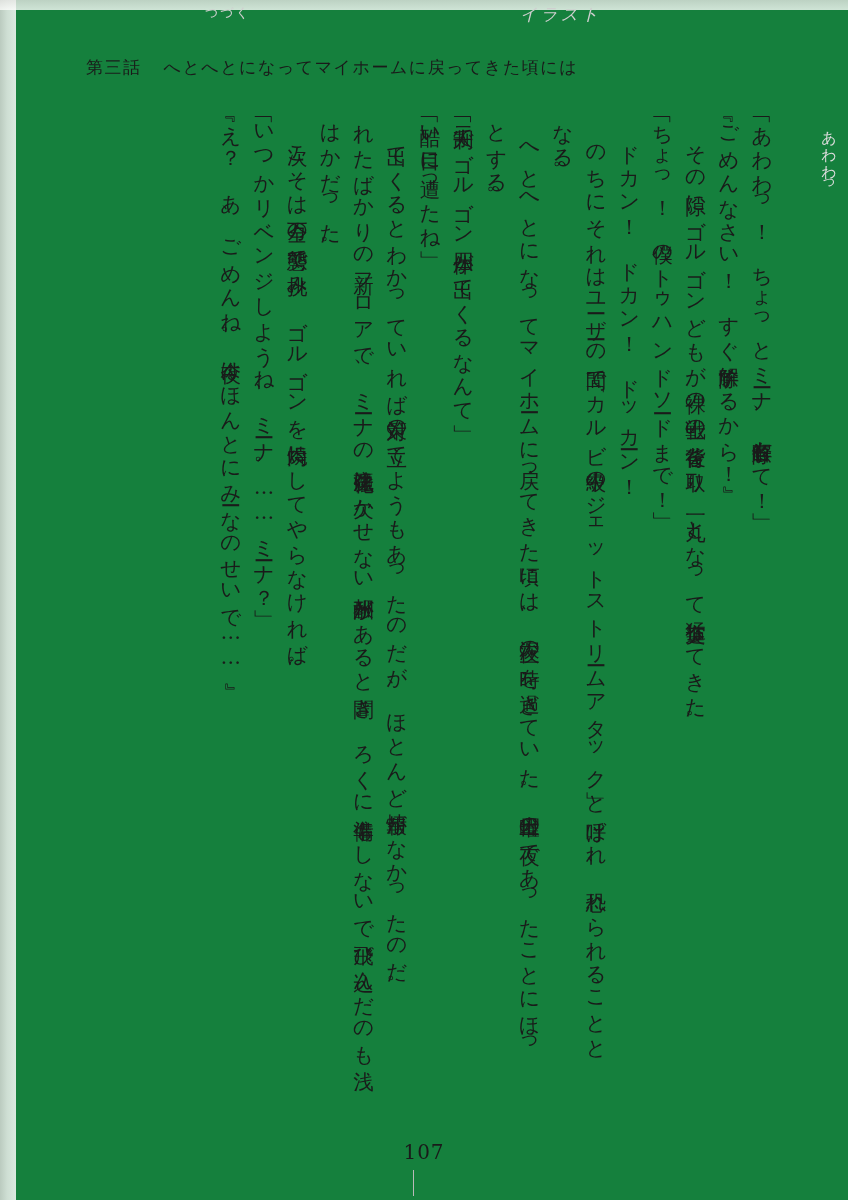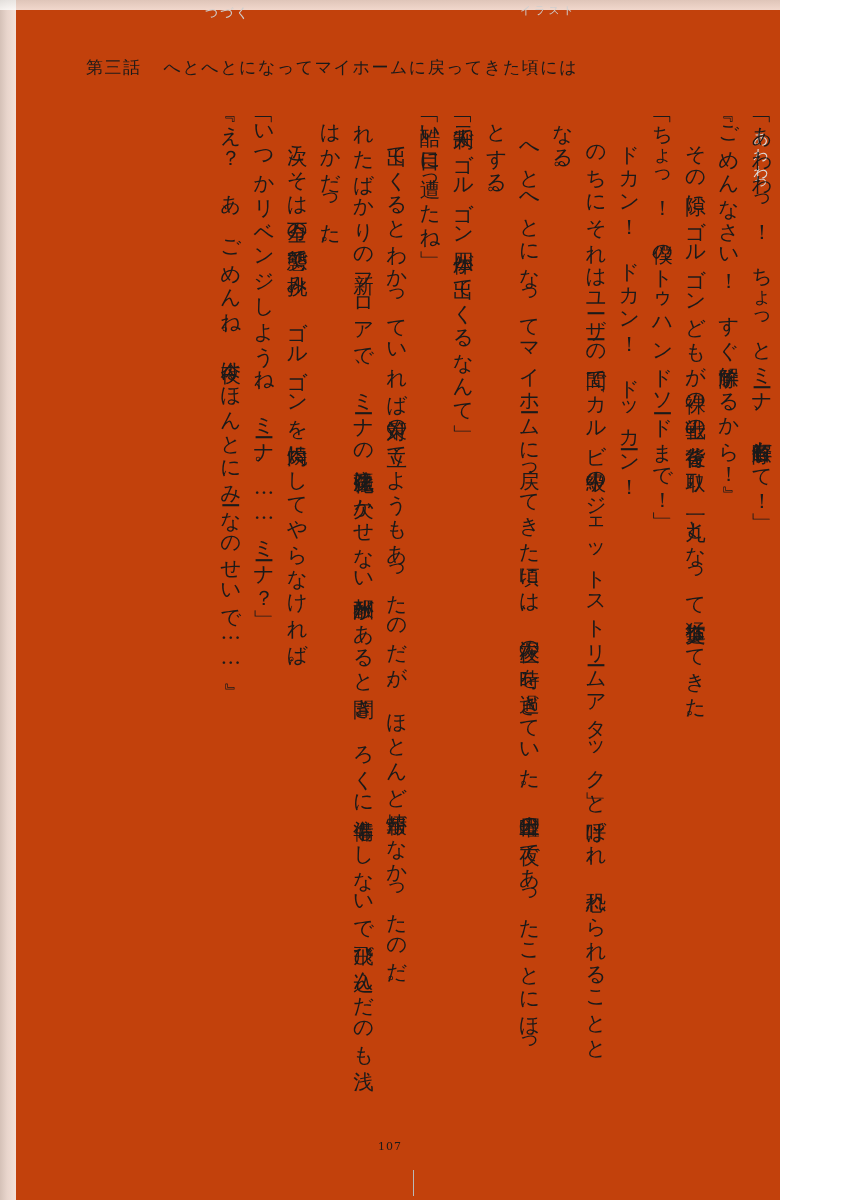--- a/index.html
+++ b/index.html
@@ -2,23 +2,23 @@
 <html><head>
 <meta charset="utf-8">
 <style>
   html, body {
     margin: 0;
     padding: 0;
     background: #ffffff;
   }
   .page {
     position: relative;
-    width: 780px;
+    width: 848px;
     height: 1200px;
-    background: #c2410c;
+    background: #15803d;
     overflow: hidden;
     font-family: "DejaVu Serif", "Liberation Serif", serif;
     color: #1a1a1a;
   }
   
   .edge-left {
     position: absolute;
     left: 0; top: 0;
     width: 16px; height: 1200px;
     background: linear-gradient(to right, #d8d8d6 0%, #efefee 45%, #fdfdfc 100%);
@@ -33,21 +33,21 @@
   }
   .ghost {
     position: absolute;
     color: #cfcfcf;
     font-size: 13px;
     letter-spacing: 2px;
     white-space: nowrap;
     user-select: none;
   }
   .ghost.g1 { left: 205px; top: 4px; }
-  .ghost.g2 { left: 520px; top: 3px; font-size: 11px; letter-spacing: 3px; }
+  .ghost.g2 { left: 520px; top: 3px; font-size: 17px; letter-spacing: 3px; font-style: italic; }
   .ghost-col {
     position: absolute;
     right: 8px;
     top: 120px;
     width: 22px;
     height: 520px;
     color: #dcdcdc;
     font-size: 15px;
     writing-mode: vertical-rl;
     text-orientation: upright;
@@ -100,21 +100,21 @@
     text-indent: 1em;
   }
 
   
   .folio {
     position: absolute;
     left: 0;
     right: 0;
     top: 1140px;
     text-align: center;
-    font-size: 11px;
+    font-size: 20px;
     letter-spacing: 1px;
   }
   .spine-mark {
     position: absolute;
     left: 413px;
     top: 1170px;
     width: 1px;
     height: 26px;
     background: #b9b9b9;
   }

